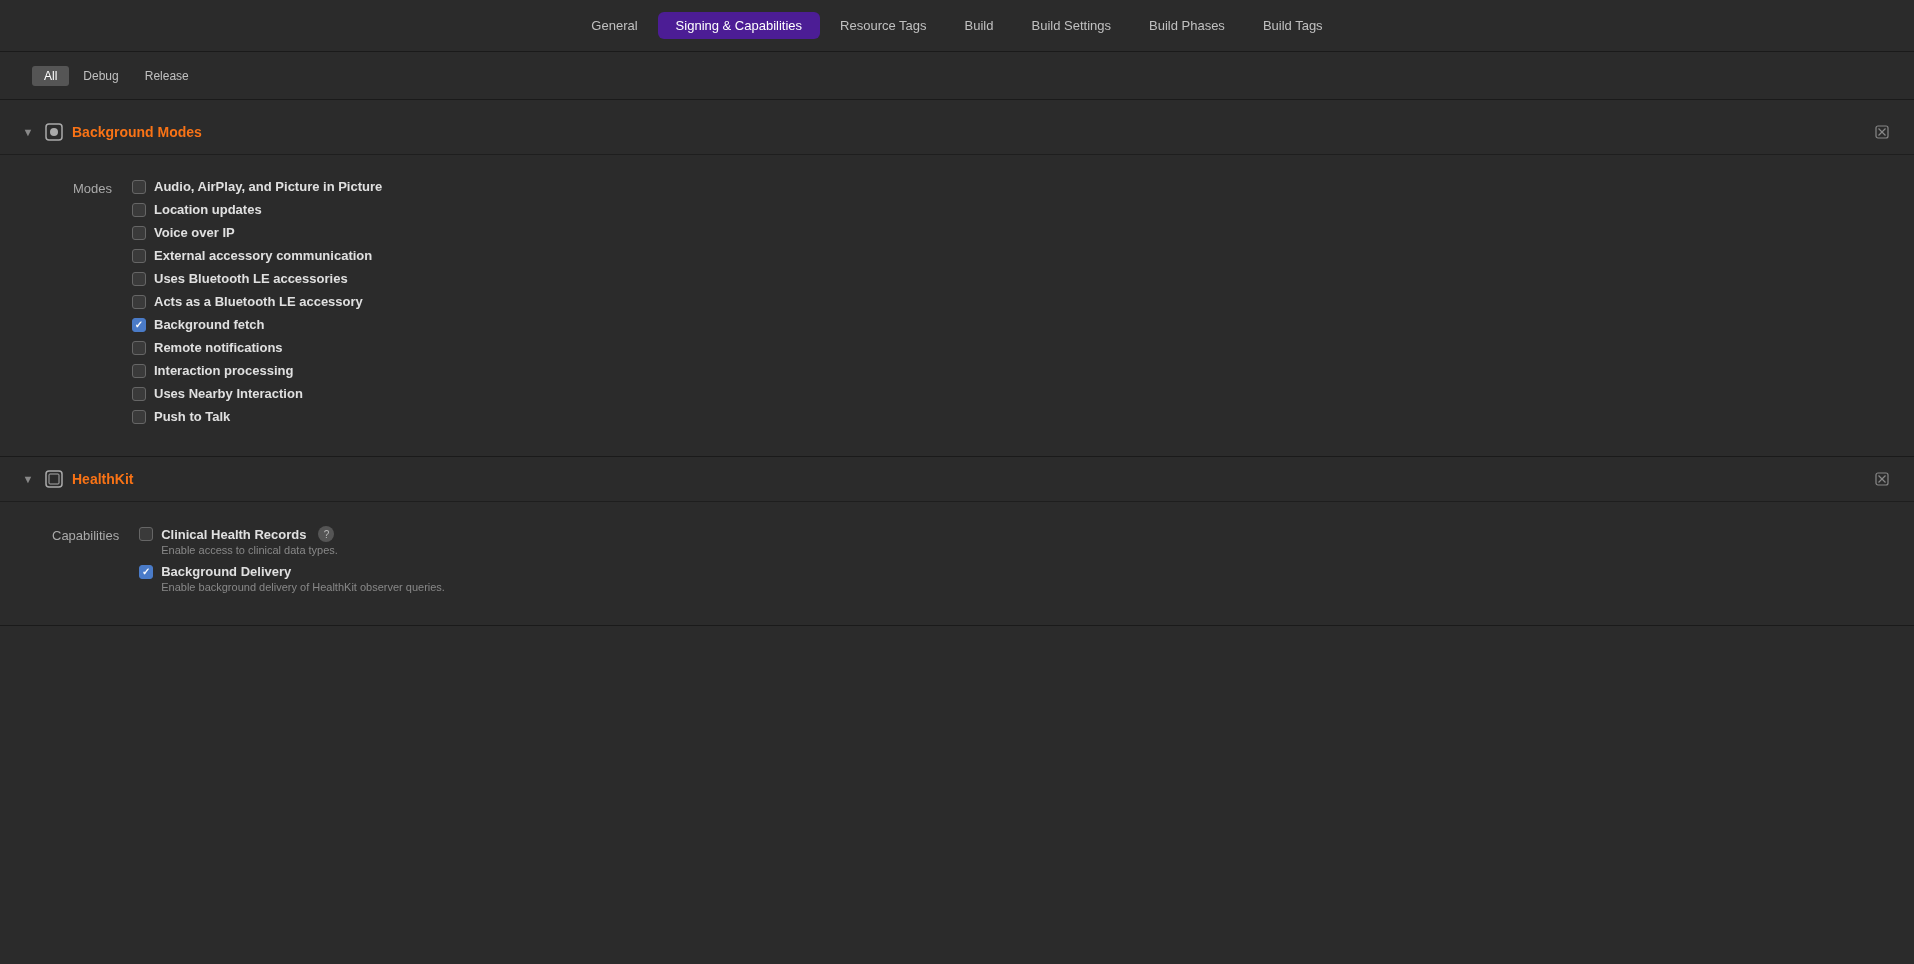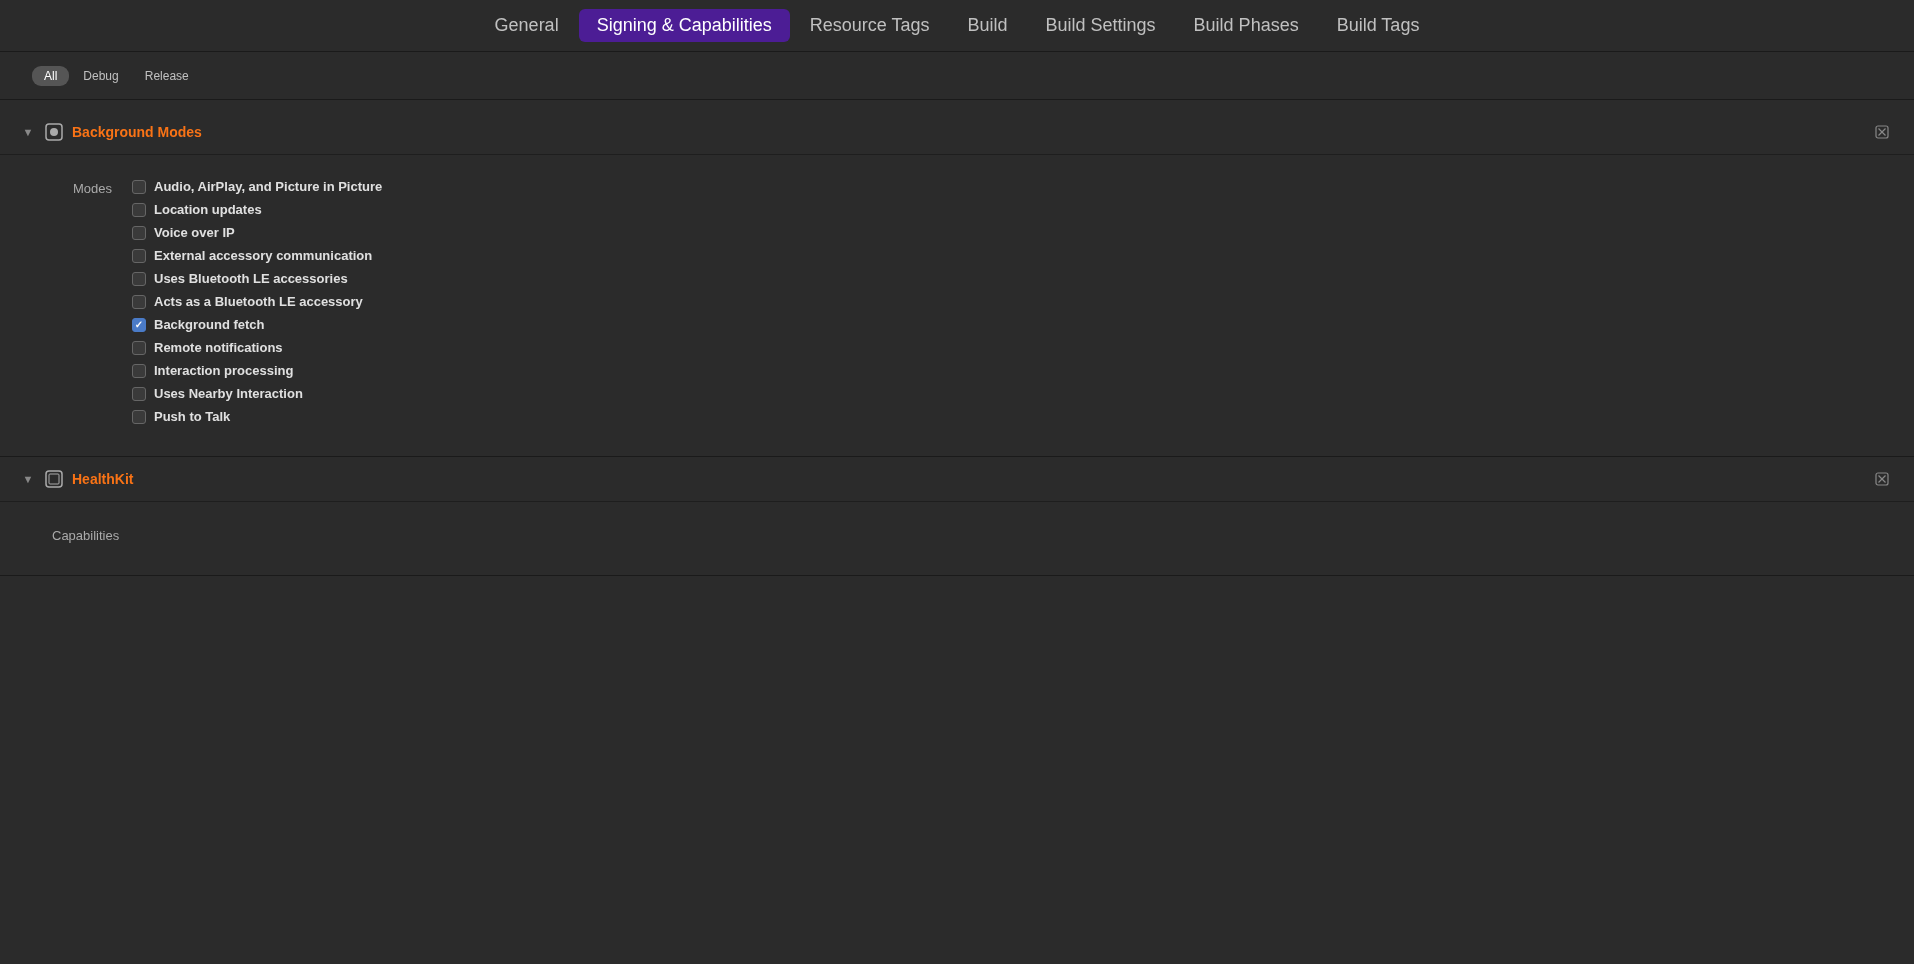--- a/index.html
+++ b/index.html
@@ -24,21 +24,21 @@
       padding: 0 20px;
       height: 52px;
       gap: 2px;
     }
 
     .tab-item {
       padding: 6px 18px;
       border-radius: 6px;
       cursor: pointer;
       color: #c0c0c0;
-      font-size: 18px;
+      font-size: 13px;
       white-space: nowrap;
     }
 
     .tab-item.active {
       background-color: #4c1d95;
       color: #fff;
       font-weight: 400;
     }
 
     
@@ -62,21 +62,21 @@
 
     .filter-group {
       display: flex;
       align-items: center;
       gap: 2px;
       margin-left: 4px;
     }
 
     .filter-btn {
       padding: 3px 12px;
-      border-radius: 9px;
+      border-radius: 3px;
       cursor: pointer;
       font-size: 12px;
       color: #c0c0c0;
       background: transparent;
       border: none;
     }
 
     .filter-btn.active {
       background-color: #555;
       color: #fff;
@@ -347,17 +347,33 @@
     <rect x="2" y="2" width="12" height="12" rx="2" stroke="#888" stroke-width="1.2" fill="none"></rect>
     <line x1="4.5" y1="4.5" x2="11.5" y2="11.5" stroke="#888" stroke-width="1.2"></line>
     <line x1="11.5" y1="4.5" x2="4.5" y2="11.5" stroke="#888" stroke-width="1.2"></line>
   </svg>
         </div>
       </div>
       <div class="section-body">
         <div class="modes-row">
           <div class="modes-label">Capabilities</div>
           <div class="modes-list">
+            <div class="capability-row">
+              <div class="checkbox-row">
+                <div class="checkbox"></div>
+                <span class="checkbox-label">Clinical Health Records</span>
+                <span class="help-icon">?</span>
+              </div>
+              <div class="sub-description">Enable access to clinical data types.</div>
+            </div>
+            <div class="capability-row">
+              <div class="checkbox-row">
+                <div class="checkbox checked"></div>
+                <span class="checkbox-label">Background Delivery</span>
+              </div>
+              <div class="sub-description">Enable background delivery of HealthKit
+observer queries.</div>
+            </div>
           </div>
         </div>
       </div>
     </div>
   </div>
 
 </body></html>

